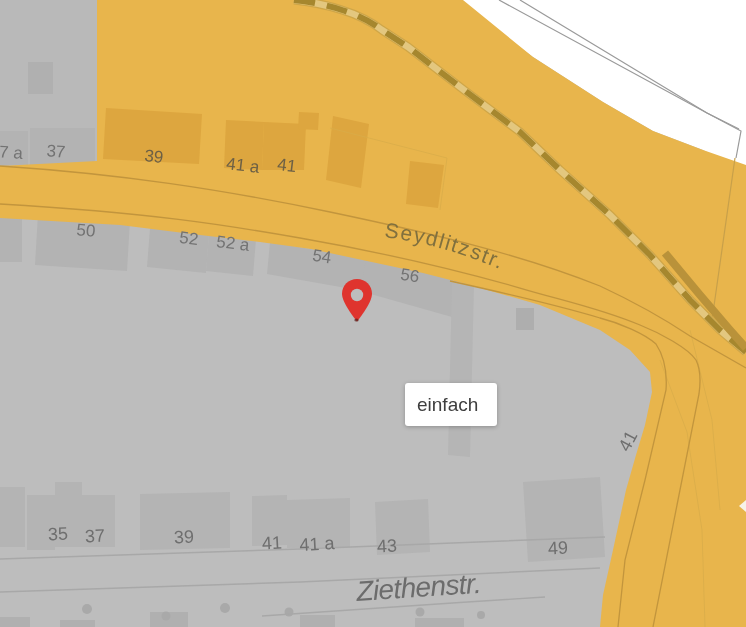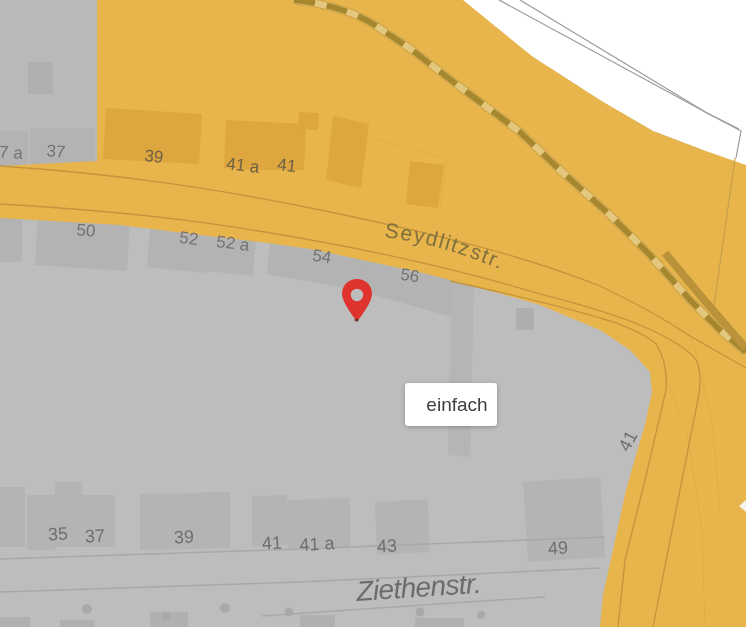--- a/index.html
+++ b/index.html
@@ -1,20 +1,20 @@
 <!DOCTYPE html>
 <html><head>
 <meta charset="utf-8">
 <style>
 html,body{margin:0;padding:0;}
 #map{position:relative;width:746px;height:627px;overflow:hidden;background:#bdbdbd;
  font-family:"Liberation Sans",sans-serif;}
 #tip{position:absolute;left:405px;top:383px;height:43px;background:#fff;
  border-radius:3px;box-shadow:0 1px 4px rgba(0,0,0,.25);
- font-size:19px;color:#3e3e3e;text-align:center;padding-left:12px;width:80px;line-height:43px;-webkit-font-smoothing:antialiased;}
+ font-size:19px;color:#3e3e3e;text-align:left;padding-left:12px;width:80px;line-height:43px;-webkit-font-smoothing:antialiased;}
 </style>
 </head>
 <body>
 <div id="map">
 <svg width="746" height="627" viewBox="0 0 746 627" xmlns="http://www.w3.org/2000/svg">
 
  <rect x="0" y="0" width="746" height="627" fill="#bdbdbd"></rect>
  <rect x="0" y="0" width="97" height="168" fill="#b9b9b9"></rect>
 
  <g fill="#b3b3b3">

